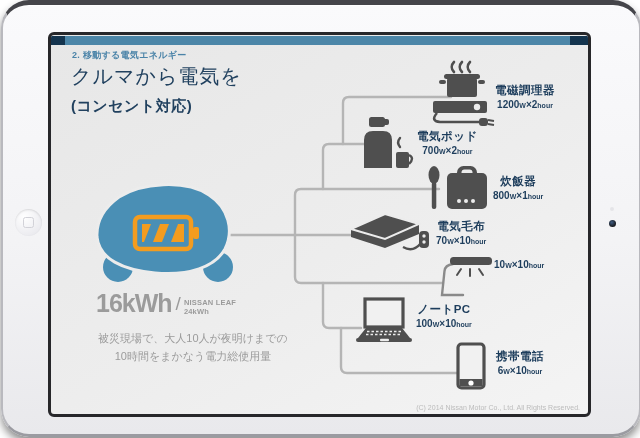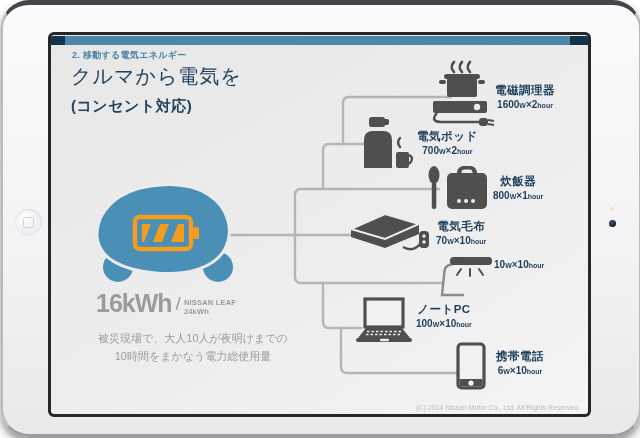--- a/index.html
+++ b/index.html
@@ -120,21 +120,21 @@
         <rect x="12" y="21" width="7" height="4" rx="2" fill="#4f4f4f"></rect>
         <rect x="51" y="21" width="7" height="4" rx="2" fill="#4f4f4f"></rect>
         <rect x="6" y="42" width="54" height="12" rx="2" fill="#4f4f4f"></rect>
         <circle cx="50" cy="48" r="3.2" fill="#ececec"></circle>
         <path d="M10 54 q-7 8 3 9 l39 0" fill="none" stroke="#4f4f4f" stroke-width="2.6"></path>
         <rect x="52" y="59" width="9" height="8" rx="3" fill="#4f4f4f"></rect>
         <path d="M61 61 l6 1 M61 65 l6 1" stroke="#4f4f4f" stroke-width="2"></path>
       </svg>
       <div class="appl-text" style="left:444px;top:48px">
         <div class="appl-label">電磁調理器</div>
-        <div class="appl-spec"><span>1600</span><span class="unit">W</span><span>×</span><span>2</span><span class="unit">hour</span></div>
+        <div class="appl-spec"><span>1200</span><span class="unit">W</span><span>×</span><span>2</span><span class="unit">hour</span></div>
       </div>
 
       <svg class="appl-icon" style="left:309px;top:81px" width="60" height="52" viewBox="0 0 60 52">
         <rect x="9" y="1" width="16" height="10" rx="2.5" fill="#4f4f4f"></rect>
         <rect x="23" y="3" width="6" height="6" rx="2" fill="#4f4f4f"></rect>
         <path d="M4 52 V24 q0 -9 9 -9 h10 q9 0 9 9 v28 z" fill="#4f4f4f"></path>
         <path d="M40 31 c-2.5 -3 -2.5 -6 0 -9" fill="none" stroke="#4f4f4f" stroke-width="2.4" stroke-linecap="round"></path>
         <rect x="36" y="36" width="13" height="16" rx="2" fill="#4f4f4f"></rect>
         <path d="M49 39 q6 3 0 9" fill="none" stroke="#4f4f4f" stroke-width="2.4"></path>
       </svg>

